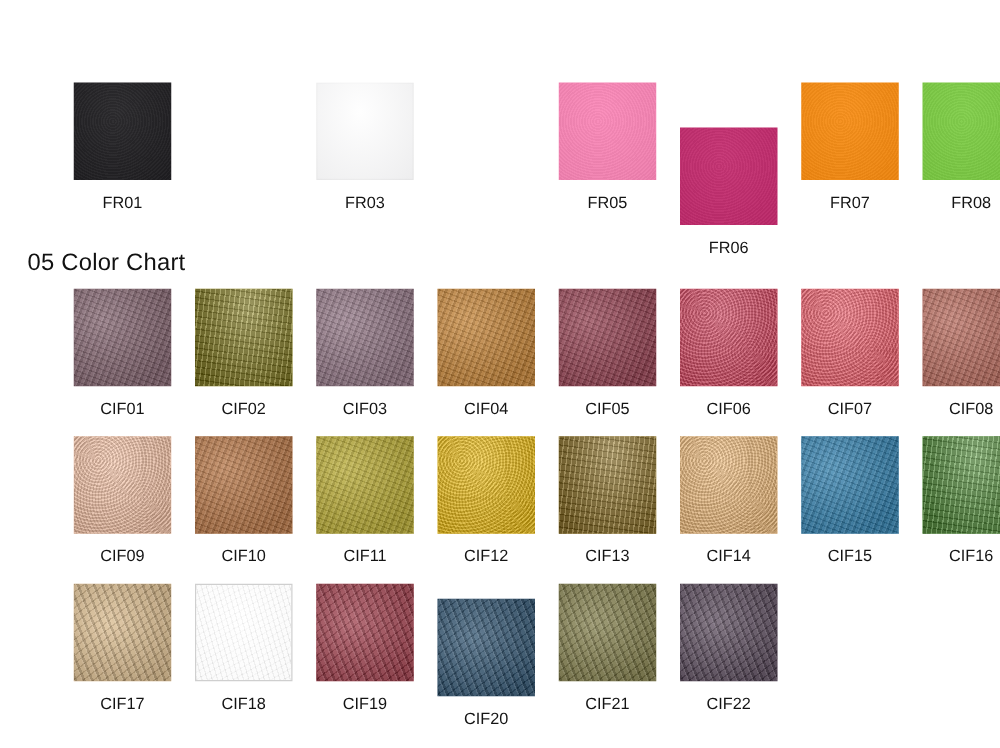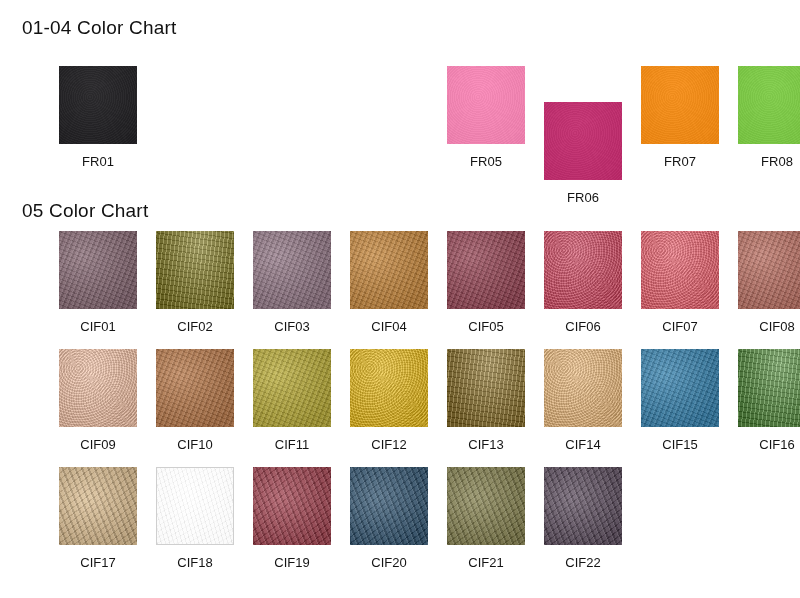--- a/index.html
+++ b/index.html
@@ -75,29 +75,34 @@
   }
   
   .chip.outlined { border: 1px solid #cfcfcf; }
   .chip.faint-edge { box-shadow: inset 0 0 0 1px rgba(0,0,0,0.035); }
 </style>
 </head>
 <body>
 
 <div class="page">
 
-  <div class="section-title" id="title-fr">01-04 Color Chart</div>
 
   <div class="swatch-grid" id="grid-fr">
       <div class="grid-row" style="height: 118px;">
         <div class="cell" style="left: 22px; width: 78px;">
           <div class="chip" style="width: 78px; height: 78px; background-color: rgb(32, 31, 34);">
             <div class="tex" style="background-image: repeating-radial-gradient(circle at 40% 40%, rgba(255, 255, 255, 0.03) 0px, rgba(255, 255, 255, 0.03) 1px, rgba(0, 0, 0, 0.03) 1px, rgba(0, 0, 0, 0.03) 2.2px), radial-gradient(at 45% 28%, rgba(255, 255, 255, 0.055), rgba(0, 0, 0, 0.043) 92%);"></div>
           </div>
           <span class="chip-label">FR01</span>
+        </div>
+        <div class="cell" style="left: 216px; width: 78px;">
+          <div class="chip faint-edge" style="width: 78px; height: 78px; background-color: rgb(247, 247, 248);">
+            <div class="tex" style="background-image: radial-gradient(at 45% 30%, rgba(255, 255, 255, 0.9), rgba(0, 0, 0, 0.035) 95%);"></div>
+          </div>
+          <span class="chip-label">FR03</span>
         </div>
         <div class="cell" style="left: 410px; width: 78px;">
           <div class="chip" style="width: 78px; height: 78px; background-color: rgb(250, 133, 182);">
             <div class="tex" style="background-image: repeating-radial-gradient(circle at 40% 40%, rgba(255, 255, 255, 0.03) 0px, rgba(255, 255, 255, 0.03) 1px, rgba(0, 0, 0, 0.03) 1px, rgba(0, 0, 0, 0.03) 2.2px), radial-gradient(at 45% 28%, rgba(255, 255, 255, 0.055), rgba(0, 0, 0, 0.043) 92%);"></div>
           </div>
           <span class="chip-label">FR05</span>
         </div>
         <div class="cell" style="left: 507px; width: 78px; margin-top: 36px;">
           <div class="chip" style="width: 78px; height: 78px; background-color: rgb(195, 42, 109);">
             <div class="tex" style="background-image: repeating-radial-gradient(circle at 40% 40%, rgba(255, 255, 255, 0.03) 0px, rgba(255, 255, 255, 0.03) 1px, rgba(0, 0, 0, 0.03) 1px, rgba(0, 0, 0, 0.03) 2.2px), radial-gradient(at 45% 28%, rgba(255, 255, 255, 0.055), rgba(0, 0, 0, 0.043) 92%);"></div>
@@ -234,21 +239,21 @@
             <div class="tex" style="background-image: repeating-linear-gradient(74deg, rgba(0, 0, 0, 0.035) 0px, rgba(0, 0, 0, 0.035) 1px, rgba(255, 255, 255, 0.5) 1px, rgba(255, 255, 255, 0.5) 4px), repeating-linear-gradient(150deg, rgba(0, 0, 0, 0.03) 0px, rgba(0, 0, 0, 0.03) 1px, rgba(255, 255, 255, 0.4) 1px, rgba(255, 255, 255, 0.4) 5px), radial-gradient(at 45% 35%, rgba(255, 255, 255, 0.7), rgba(0, 0, 0, 0.05) 88%);"></div>
           </div>
           <span class="chip-label">CIF18</span>
         </div>
         <div class="cell" style="left: 216px; width: 78px;">
           <div class="chip" style="width: 78px; height: 78px; background-color: rgb(150, 48, 62);">
             <div class="tex" style="background-image: repeating-linear-gradient(68deg, rgba(255, 255, 255, 0.13) 0px, rgba(255, 255, 255, 0.13) 1px, rgba(0, 0, 0, 0.14) 1px, rgba(0, 0, 0, 0.14) 3px, rgba(255, 255, 255, 0.05) 3px, rgba(255, 255, 255, 0.05) 6px), repeating-linear-gradient(142deg, rgba(0, 0, 0, 0.11) 0px, rgba(0, 0, 0, 0.11) 1px, rgba(255, 255, 255, 0.09) 1px, rgba(255, 255, 255, 0.09) 5px), radial-gradient(at 36% 40%, rgba(255, 255, 255, 0.2), rgba(0, 0, 0, 0.18) 82%);"></div>
           </div>
           <span class="chip-label">CIF19</span>
         </div>
-        <div class="cell" style="left: 313px; width: 78px;">
+        <div class="cell" style="left: 313px; width: 78px; margin-top: 12px;">
           <div class="chip" style="width: 78px; height: 78px; background-color: rgb(32, 69, 99);">
             <div class="tex" style="background-image: repeating-linear-gradient(68deg, rgba(255, 255, 255, 0.13) 0px, rgba(255, 255, 255, 0.13) 1px, rgba(0, 0, 0, 0.14) 1px, rgba(0, 0, 0, 0.14) 3px, rgba(255, 255, 255, 0.05) 3px, rgba(255, 255, 255, 0.05) 6px), repeating-linear-gradient(142deg, rgba(0, 0, 0, 0.11) 0px, rgba(0, 0, 0, 0.11) 1px, rgba(255, 255, 255, 0.09) 1px, rgba(255, 255, 255, 0.09) 5px), radial-gradient(at 36% 40%, rgba(255, 255, 255, 0.2), rgba(0, 0, 0, 0.18) 82%);"></div>
           </div>
           <span class="chip-label">CIF20</span>
         </div>
         <div class="cell" style="left: 410px; width: 78px;">
           <div class="chip" style="width: 78px; height: 78px; background-color: rgb(118, 114, 60);">
             <div class="tex" style="background-image: repeating-linear-gradient(68deg, rgba(255, 255, 255, 0.13) 0px, rgba(255, 255, 255, 0.13) 1px, rgba(0, 0, 0, 0.14) 1px, rgba(0, 0, 0, 0.14) 3px, rgba(255, 255, 255, 0.05) 3px, rgba(255, 255, 255, 0.05) 6px), repeating-linear-gradient(142deg, rgba(0, 0, 0, 0.11) 0px, rgba(0, 0, 0, 0.11) 1px, rgba(255, 255, 255, 0.09) 1px, rgba(255, 255, 255, 0.09) 5px), radial-gradient(at 36% 40%, rgba(255, 255, 255, 0.2), rgba(0, 0, 0, 0.18) 82%);"></div>
           </div>
           <span class="chip-label">CIF21</span>

